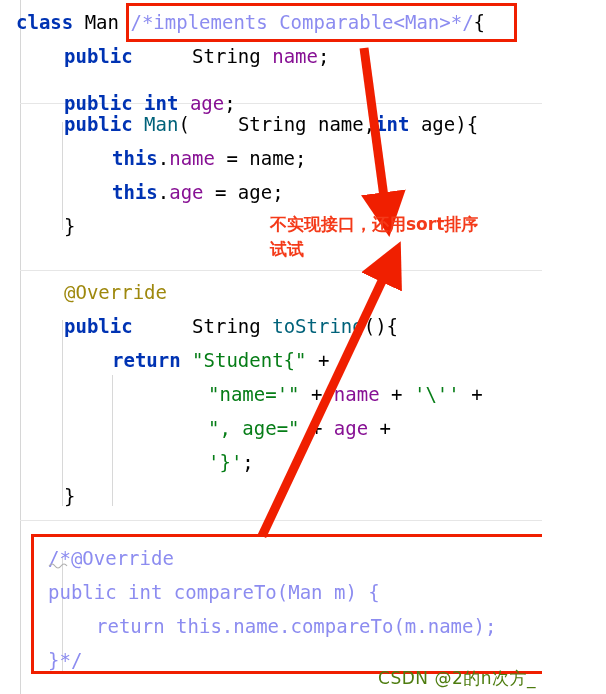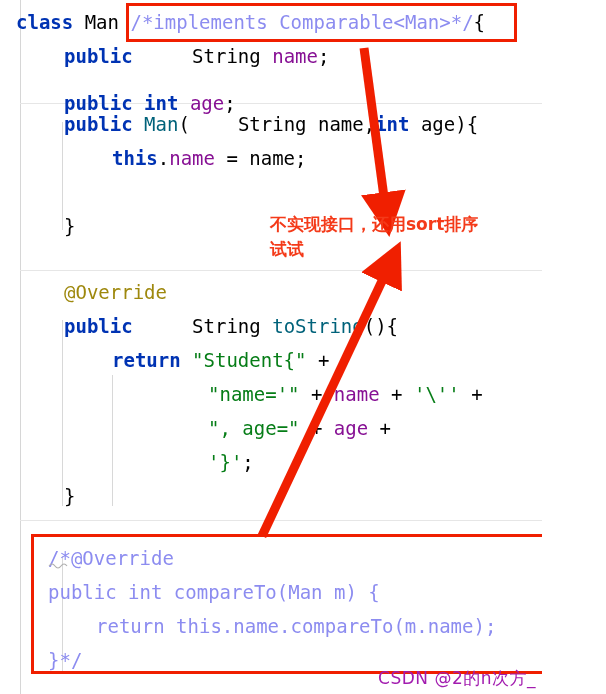--- a/index.html
+++ b/index.html
@@ -121,20 +121,21 @@
   <div class="code-line" style="left:16px;  top:11px;"><span class="kw">class</span><span class="plain"> </span><span class="classnm">Man</span><span class="plain"> </span><span class="comment">/*implements Comparable&lt;Man&gt;*/</span><span class="plain">{</span></div>
 
   <div class="code-line" style="left:64px;  top:45px;"><span class="kw">public</span><span class="plain"> </span><span class="type">String</span><span class="plain"> </span><span class="field">name</span><span class="plain">;</span></div>
 
   <div class="code-line" style="left:64px;  top:92px;text-align:right;"><span class="kw">public</span><span class="plain"> </span><span class="kw">int</span><span class="plain"> </span><span class="field">age</span><span class="plain">;</span></div>
 
   <div class="code-line" style="left:64px;  top:113px;"><span class="kw">public</span><span class="plain"> </span><span class="method">Man</span><span class="plain">(</span><span class="type">String</span><span class="plain"> name,</span><span class="kw">int</span><span class="plain"> age){</span></div>
 
   <div class="code-line" style="left:112px; top:147px;"><span class="kw">this</span><span class="plain">.</span><span class="field">name</span><span class="plain"> = name;</span></div>
 
+  <div class="code-line" style="left:112px; top:181px;"><span class="kw">this</span><span class="plain">.</span><span class="field">age</span><span class="plain"> = age;</span></div>
 
   <div class="code-line" style="left:64px;  top:215px;"><span class="plain">}</span></div>
 
   <div class="code-line" style="left:64px;  top:281px;"><span class="anno">@Override</span></div>
 
   <div class="code-line" style="left:64px;  top:315px;"><span class="kw">public</span><span class="plain"> </span><span class="type">String</span><span class="plain"> </span><span class="method">toString</span><span class="plain">(){</span></div>
 
   <div class="code-line" style="left:112px; top:349px;"><span class="kw">return</span><span class="plain"> </span><span class="str">"Student{"</span><span class="plain"> +</span></div>
 
   <div class="code-line" style="left:208px; top:383px;"><span class="str">"name='"</span><span class="plain"> + </span><span class="field">name</span><span class="plain"> + </span><span class="str">'\''</span><span class="plain"> +</span></div>
@@ -167,15 +168,15 @@
       </marker>
     </defs>
 
     <line id="arrow0" stroke="#f01f00" stroke-width="9" marker-end="url(#ah)" x1="364" y1="48" x2="386" y2="212"></line>
 
     <line id="arrow1" stroke="#f01f00" stroke-width="9" marker-end="url(#ah)" x1="262" y1="536" x2="390" y2="264"></line>
   </svg>
 
   <div class="cn-note" style="left: 270px; top: 212px; color: rgb(244, 58, 25);"><span>不实现接口，还用sort排序</span><br><span>试试</span></div>
 
-  <div class="watermark" style="color: #a21caf;">CSDN @2的n次方_</div>
+  <div class="watermark" style="color: #4d7c0f;">CSDN @2的n次方_</div>
 
 </div>
 
 </body></html>

